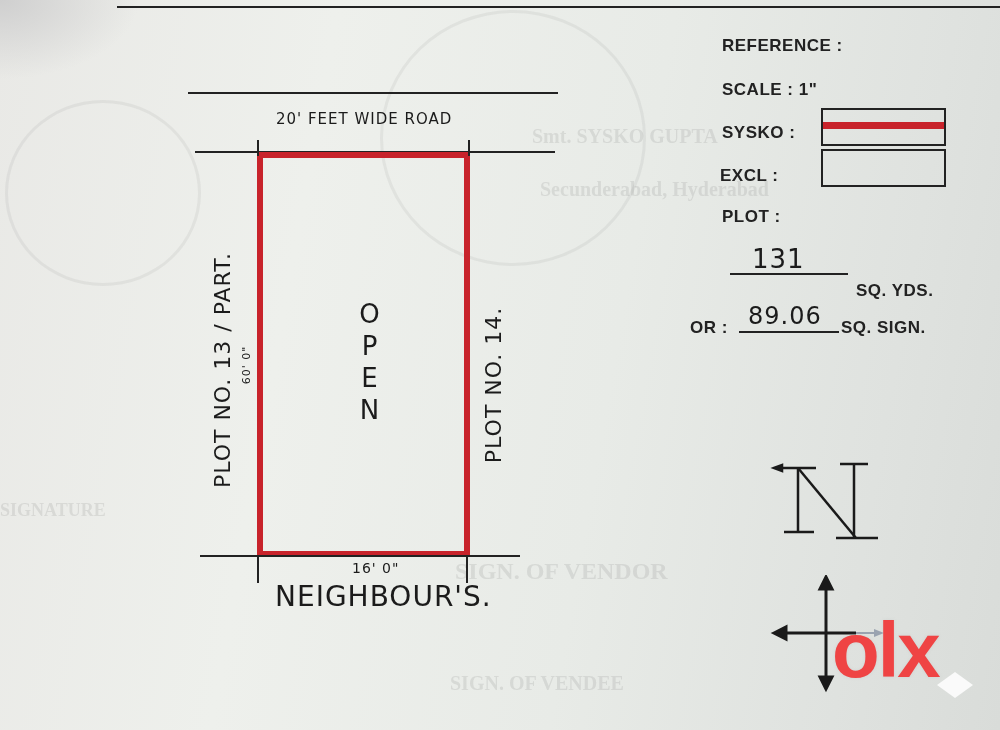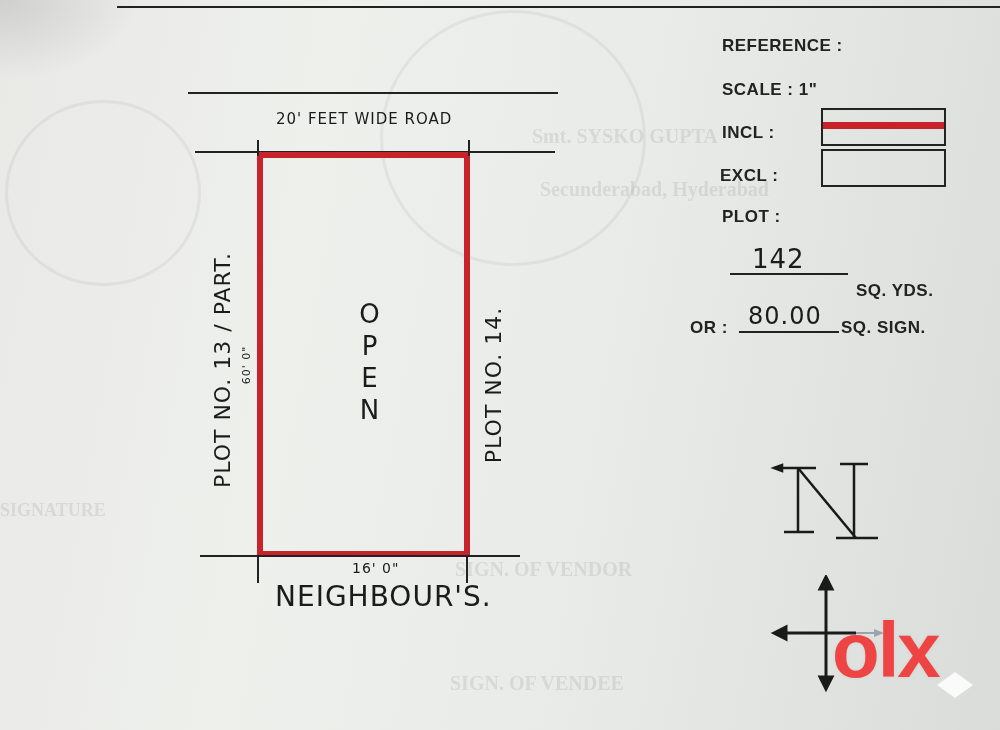--- a/index.html
+++ b/index.html
@@ -23,21 +23,21 @@
 </head>
 <body>
 
 <div class="abs shadow-tl"></div>
 <div class="abs rule" style="left:117px;top:6px;width:883px;"></div>
 
 <div class="abs ghost-ring" style="left:380px;top:10px;width:260px;height:250px;"></div>
 <div class="abs ghost-ring" style="left:5px;top:100px;width:190px;height:180px;"></div>
 <div class="abs ghost" style="left:532px;top:125px;font-size:20px;">Smt. SYSKO GUPTA</div>
 <div class="abs ghost" style="left:540px;top:178px;font-size:20px;">Secunderabad, Hyderabad</div>
-<div class="abs ghost" style="left:455px;top:558px;font-size:20px;">SIGN. OF VENDOR</div>
+<div class="abs ghost" style="left:455px;top:558px;font-size:24px;">SIGN. OF VENDOR</div>
 <div class="abs ghost" style="left:450px;top:672px;font-size:20px;">SIGN. OF VENDEE</div>
 <div class="abs ghost" style="left:0px;top:500px;font-size:18px;">SIGNATURE</div>
 
 <div class="abs rule" style="left:188px;top:92px;width:370px;"></div>
 <div class="abs rule" style="left:195px;top:151px;width:360px;"></div>
 <div class="abs hand" style="left:276px;top:110px;font-size:15px;">20' FEET WIDE ROAD</div>
 
 <div class="abs plot-rect" style="left:257px;top:152px;width:213px;height:405px;"></div>
 
 <div class="abs vrule" style="left:257px;top:140px;height:16px;"></div>
@@ -56,35 +56,35 @@
 
 <div class="abs hand" style="left:358px;top:298px;font-size:26px;line-height:32px;text-align:center;width:24px;">
   <div>O</div>
   <div>P</div>
   <div>E</div>
   <div>N</div>
 </div>
 
 <div class="abs print" style="left:722px;top:36px;">REFERENCE :</div>
 <div class="abs print" style="left:722px;top:80px;">SCALE : 1"</div>
-<div class="abs print" style="left:722px;top:123px;">INCL :</div>
+<div class="abs print" style="left:722px;top:123px;">SYSKO :</div>
 <div class="abs legend-box" style="left:821px;top:108px;width:125px;height:38px;">
   <div style="position:absolute;left:0;right:0;top:12px;height:7px;background:#c8232b;"></div>
 </div>
 <div class="abs print" style="left:720px;top:166px;">EXCL :</div>
 <div class="abs legend-box" style="left:821px;top:149px;width:125px;height:38px;"></div>
 <div class="abs print" style="left:722px;top:207px;">PLOT :</div>
 
 <div class="abs rule" style="left:730px;top:273px;width:118px;"></div>
-<div class="abs hand" style="left:752px;top:244px;font-size:26px;">142</div>
+<div class="abs hand" style="left:752px;top:244px;font-size:26px;">131</div>
 <div class="abs print" style="left:856px;top:261px;margin-top:20px;">SQ. YDS.</div>
 
 <div class="abs print" style="left:690px;top:318px;">OR :</div>
 <div class="abs rule" style="left:739px;top:331px;width:100px;"></div>
-<div class="abs hand" style="left:748px;top:302px;font-size:24px;">80.00</div>
+<div class="abs hand" style="left:748px;top:302px;font-size:24px;">89.06</div>
 <div class="abs print" style="left:841px;top:318px;">SQ. SIGN.</div>
 
 <svg class="abs" style="left:770px;top:458px;" width="120" height="90">
   <g stroke="#1a1a1a" stroke-width="2.5" fill="none">
     <line x1="6" y1="10" x2="46" y2="10"></line>
     <polygon points="4,10 12,7 12,13" fill="#1a1a1a"></polygon>
     <line x1="28" y1="10" x2="28" y2="74"></line>
     <line x1="14" y1="74" x2="44" y2="74"></line>
     <line x1="28" y1="10" x2="86" y2="80"></line>
     <line x1="84" y1="6" x2="84" y2="80"></line>

